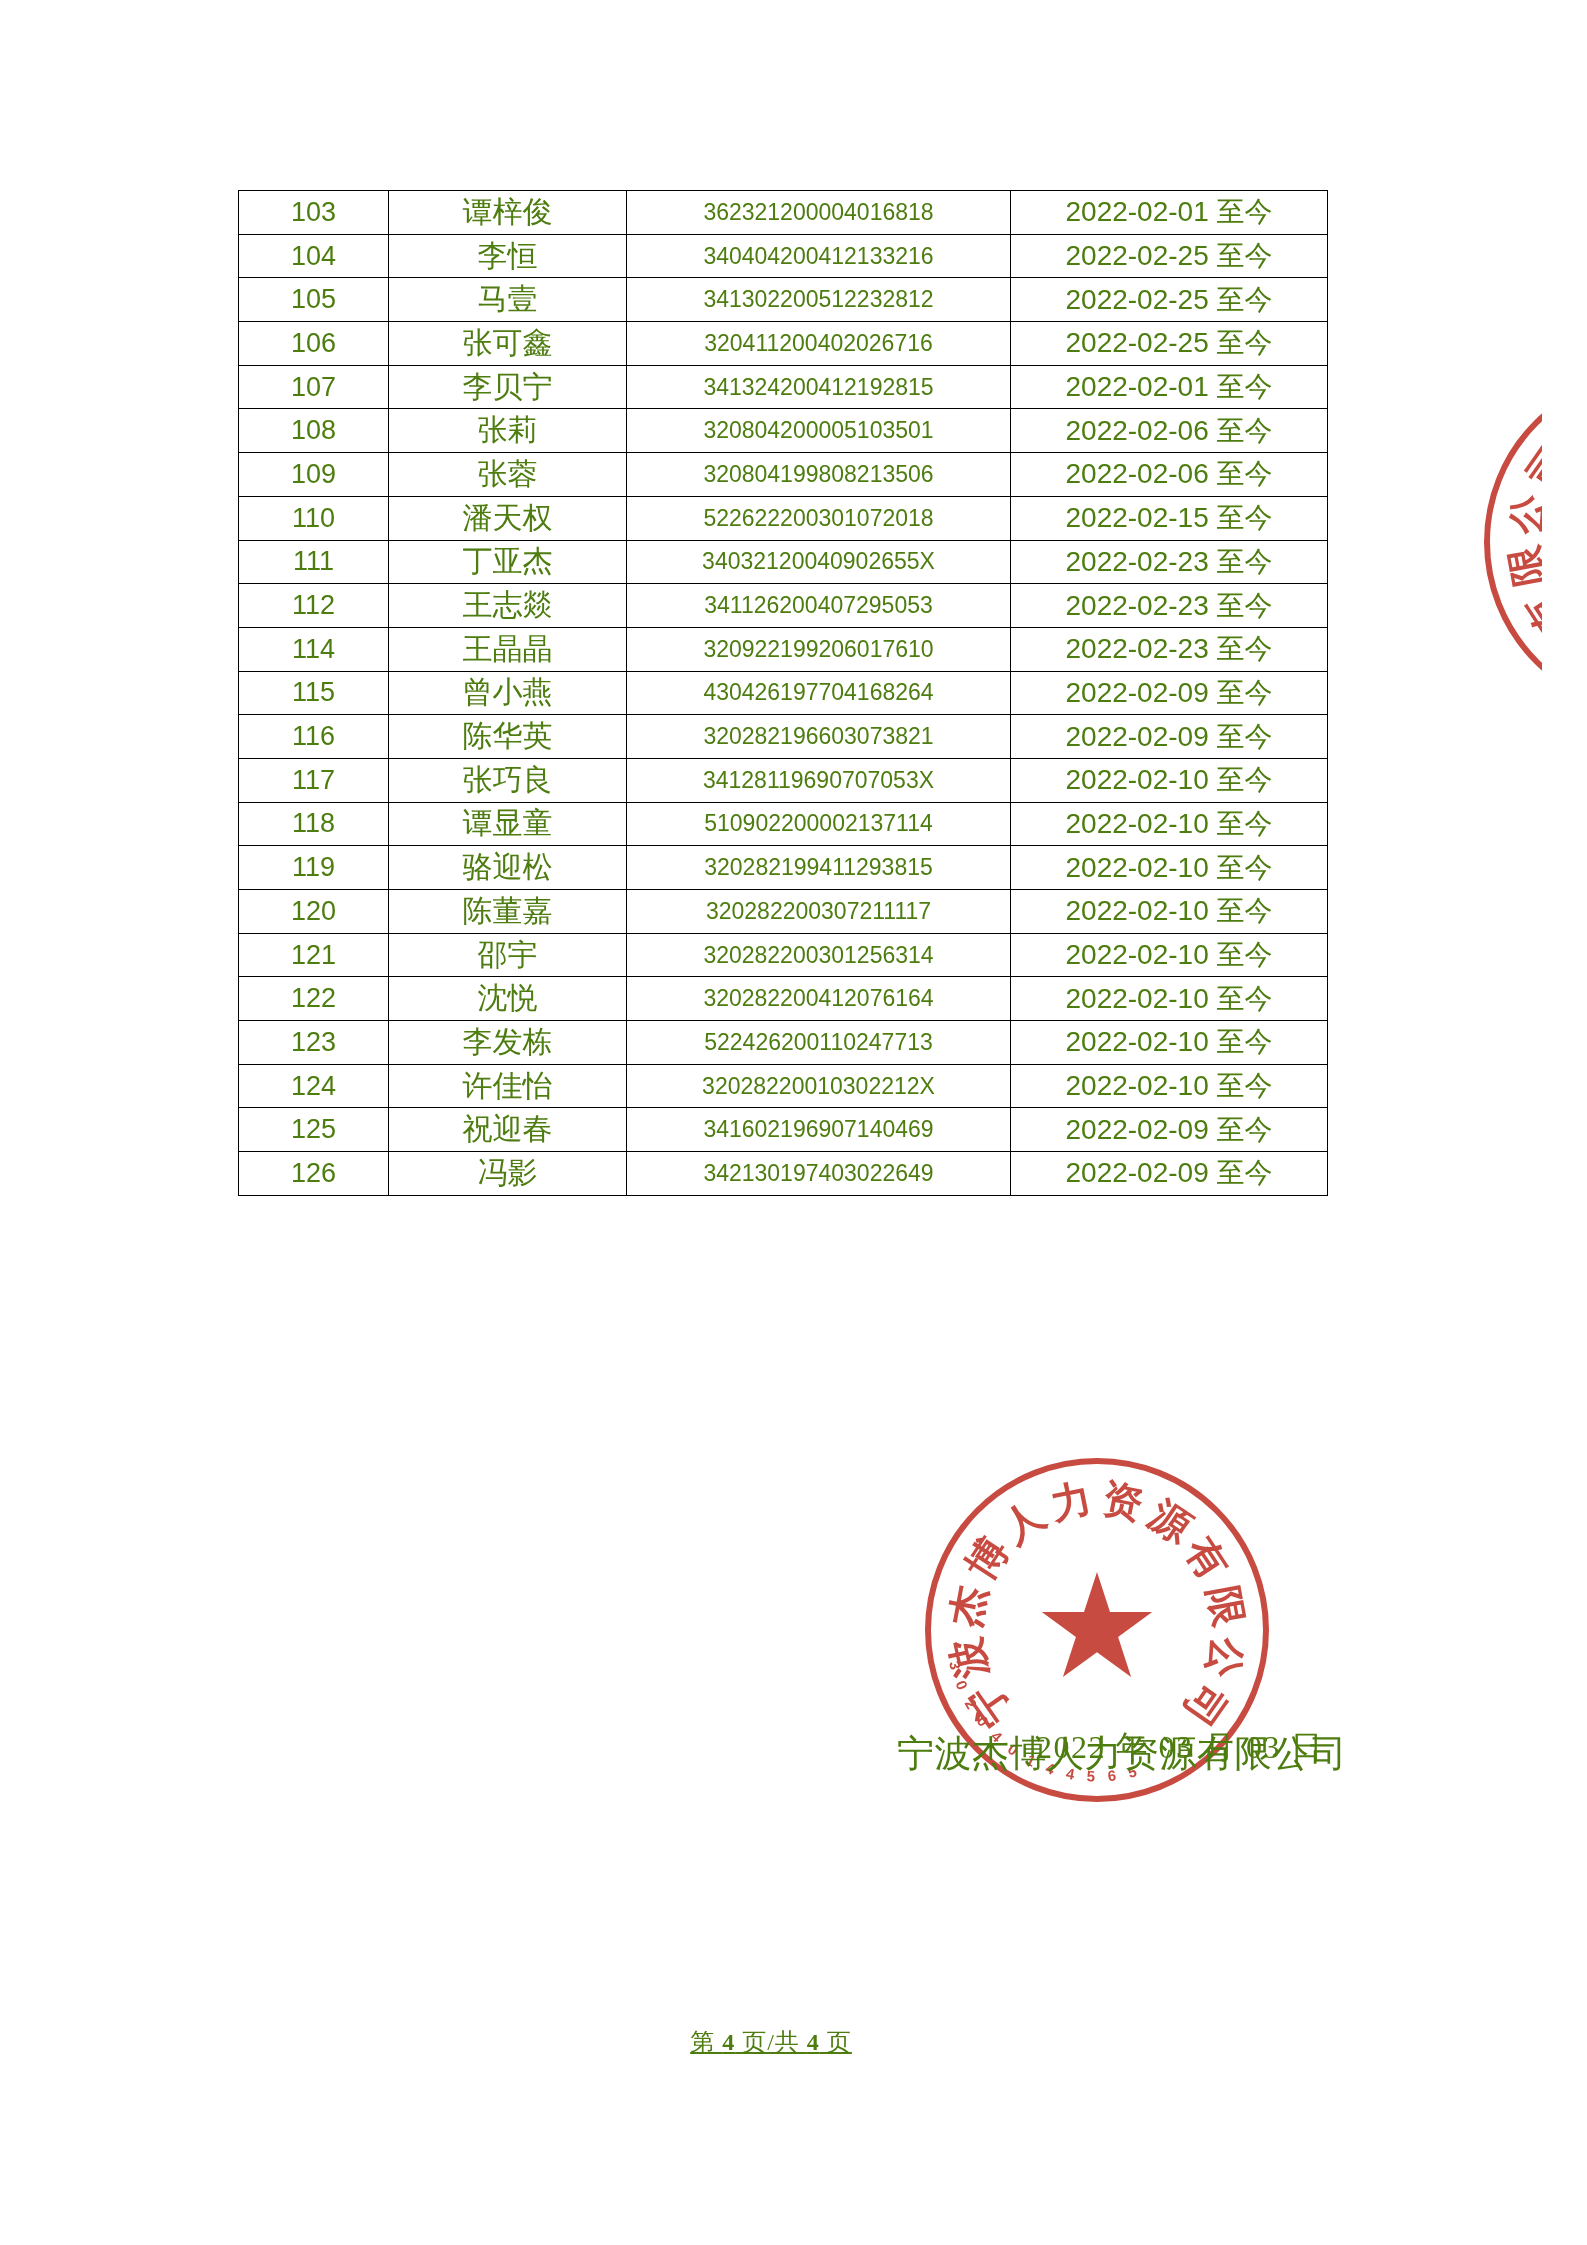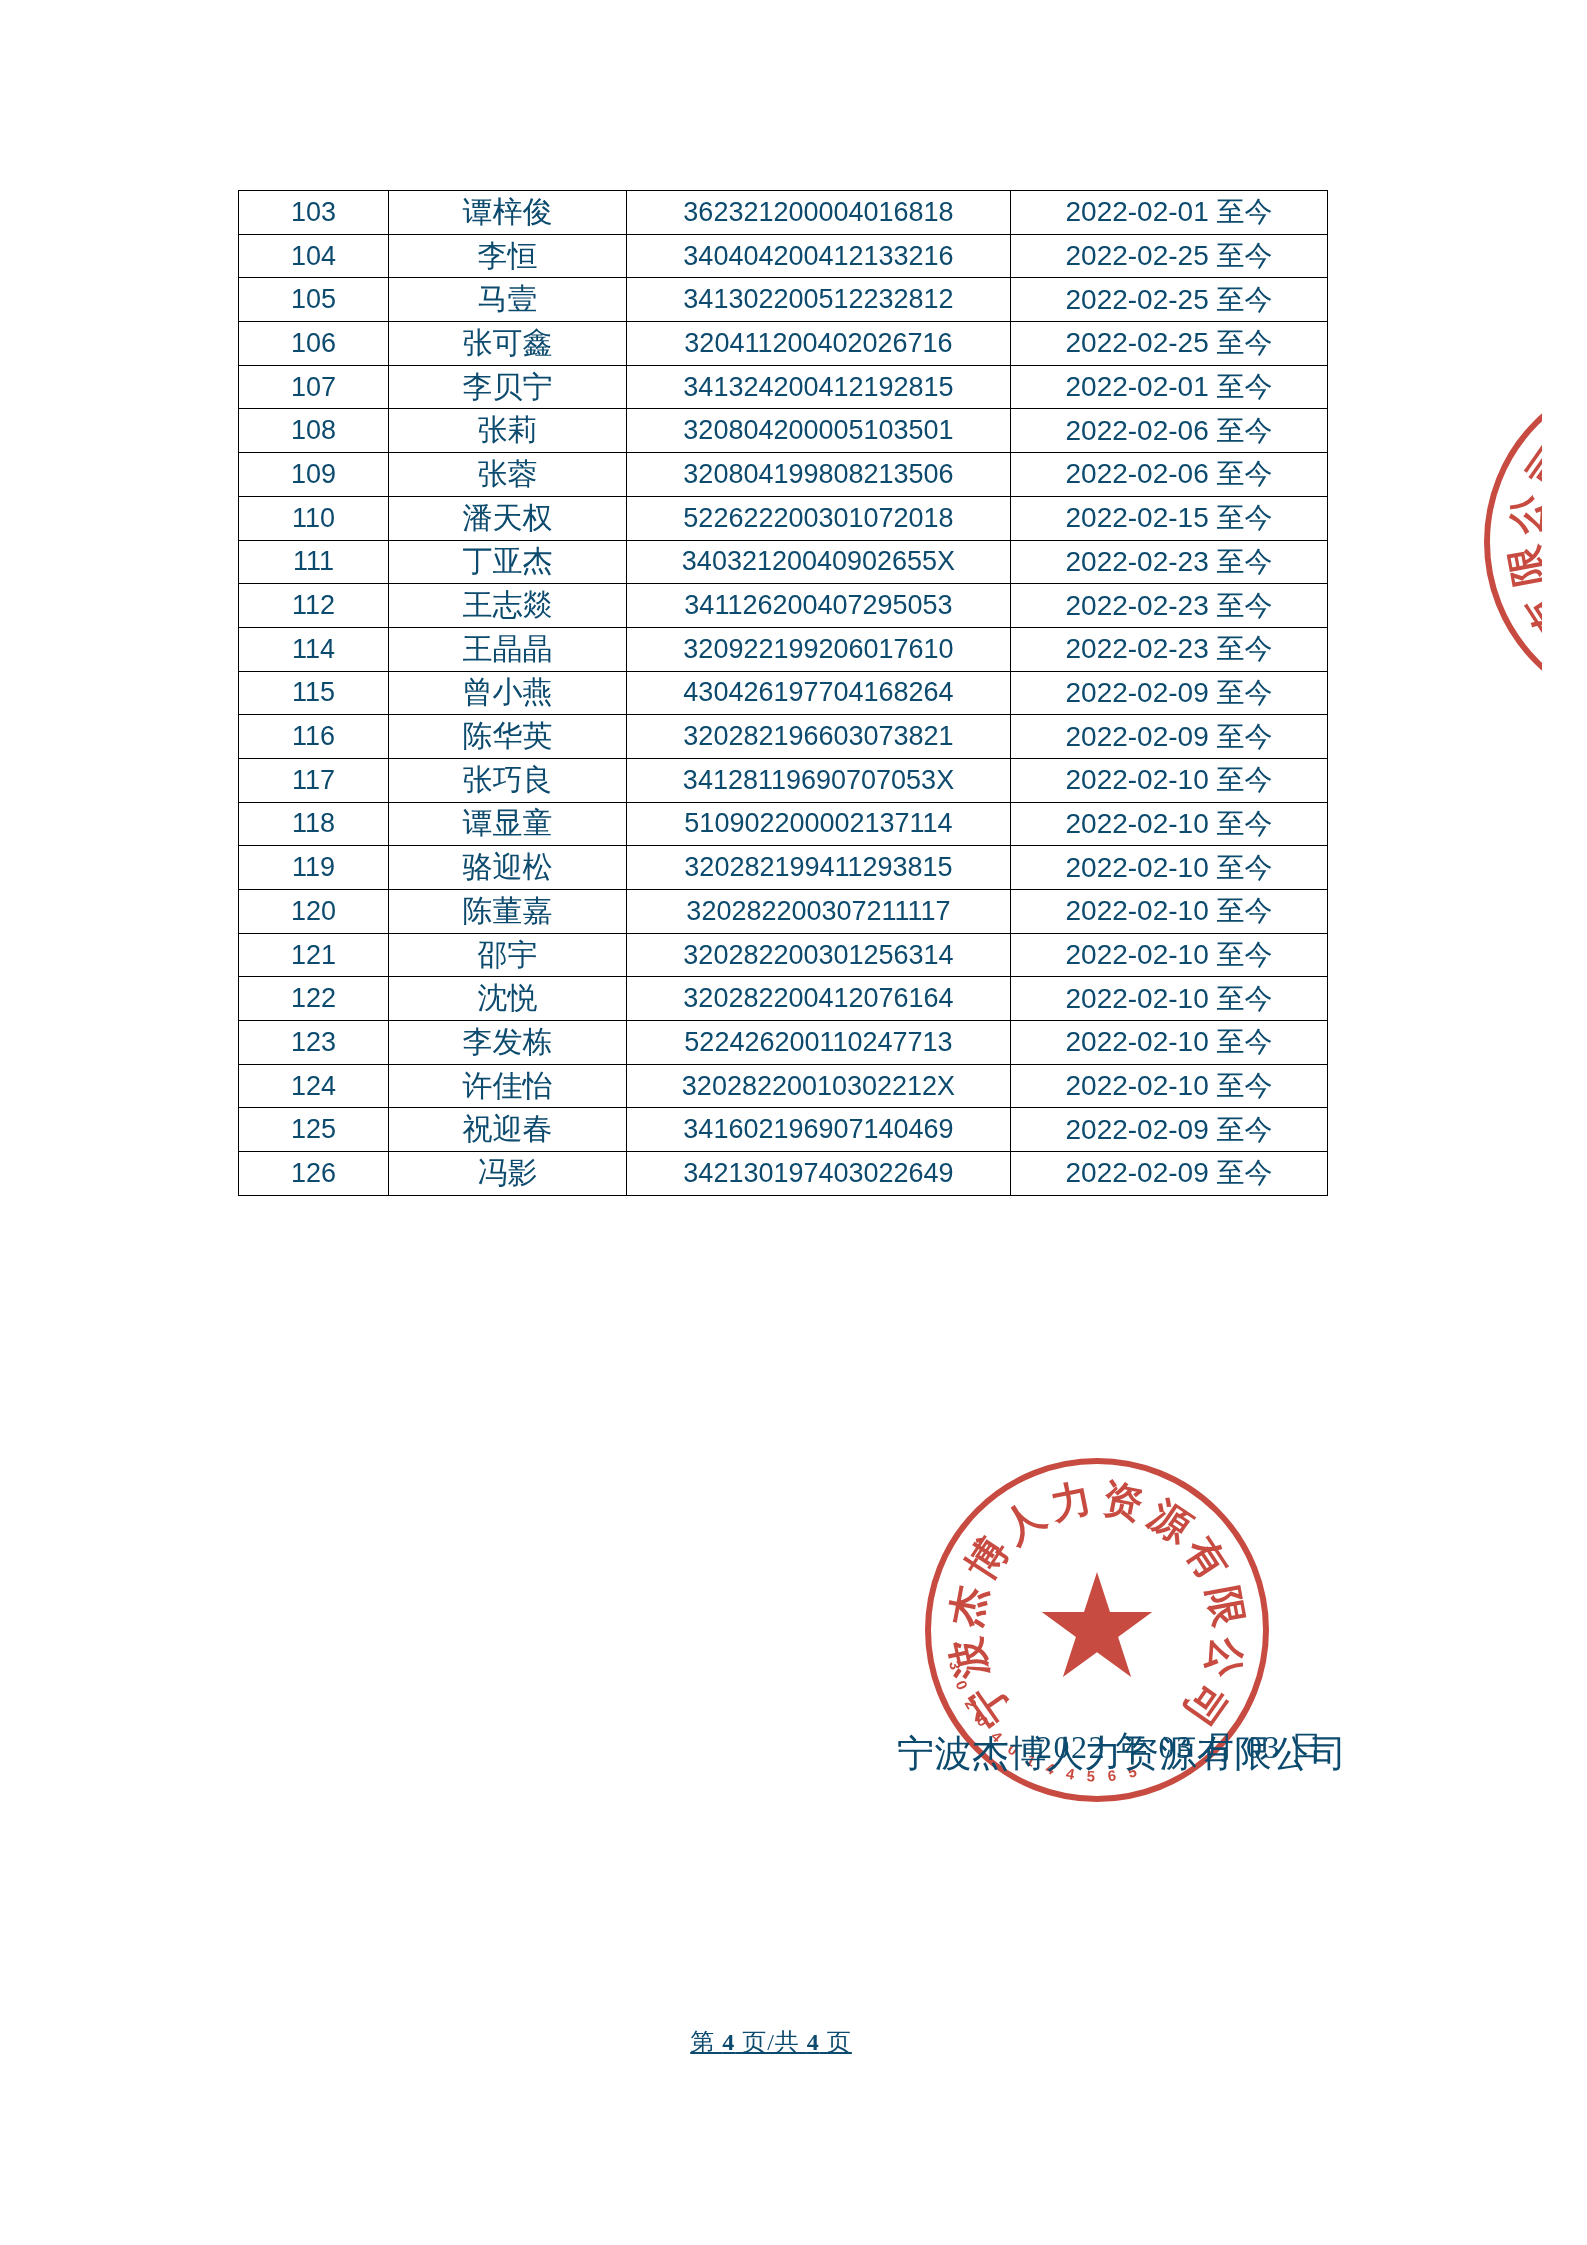--- a/index.html
+++ b/index.html
@@ -2,42 +2,42 @@
 <html style="--seal-color: #c13327;"><head>
 <meta charset="utf-8">
 <style>
   html,body{margin:0;padding:0;background:#ffffff;}
   .page{
     position:relative;
     width:1542px;height:2245px;
     background:#ffffff;
     overflow:hidden;
     font-family:"Liberation Serif","DejaVu Serif",serif;
-    color:#0c4a6e;
+    color:#4d7c0f;
   }
   
   table.roster{
     position:absolute;left:238px;top:190px;
     border-collapse:collapse;table-layout:fixed;
     width:1089px;
     z-index:2;
     background:transparent;
   }
   table.roster td{
     border:1.5px solid #000;
     height:42.7px;
     text-align:center;
     vertical-align:middle;
     padding:0;
     overflow:hidden;
     white-space:nowrap;
   }
   td.col-no  {font-family:"Liberation Sans","DejaVu Sans",sans-serif;font-size:27px;}
   td.col-name{font-family:"Liberation Serif","DejaVu Serif",serif;font-size:30px;margin-top:24px;}
-  td.col-id  {font-family:"Liberation Sans","DejaVu Sans",sans-serif;font-size:27px;}
+  td.col-id  {font-family:"Liberation Sans","DejaVu Sans",sans-serif;font-size:23px;}
   td.col-date{font-family:"Liberation Sans","DejaVu Sans",sans-serif;font-size:28px;}
   
   svg.seals{
     position:absolute;left:0;top:0;z-index:1;
     pointer-events:none;
   }
   .seal-group{opacity:0.88;}
   .seal-circle{fill:none;stroke:var(--seal-color,#c13327);stroke-width:6;}
   .seal-star{fill:var(--seal-color,#c13327);}
   .seal-ring-char{

